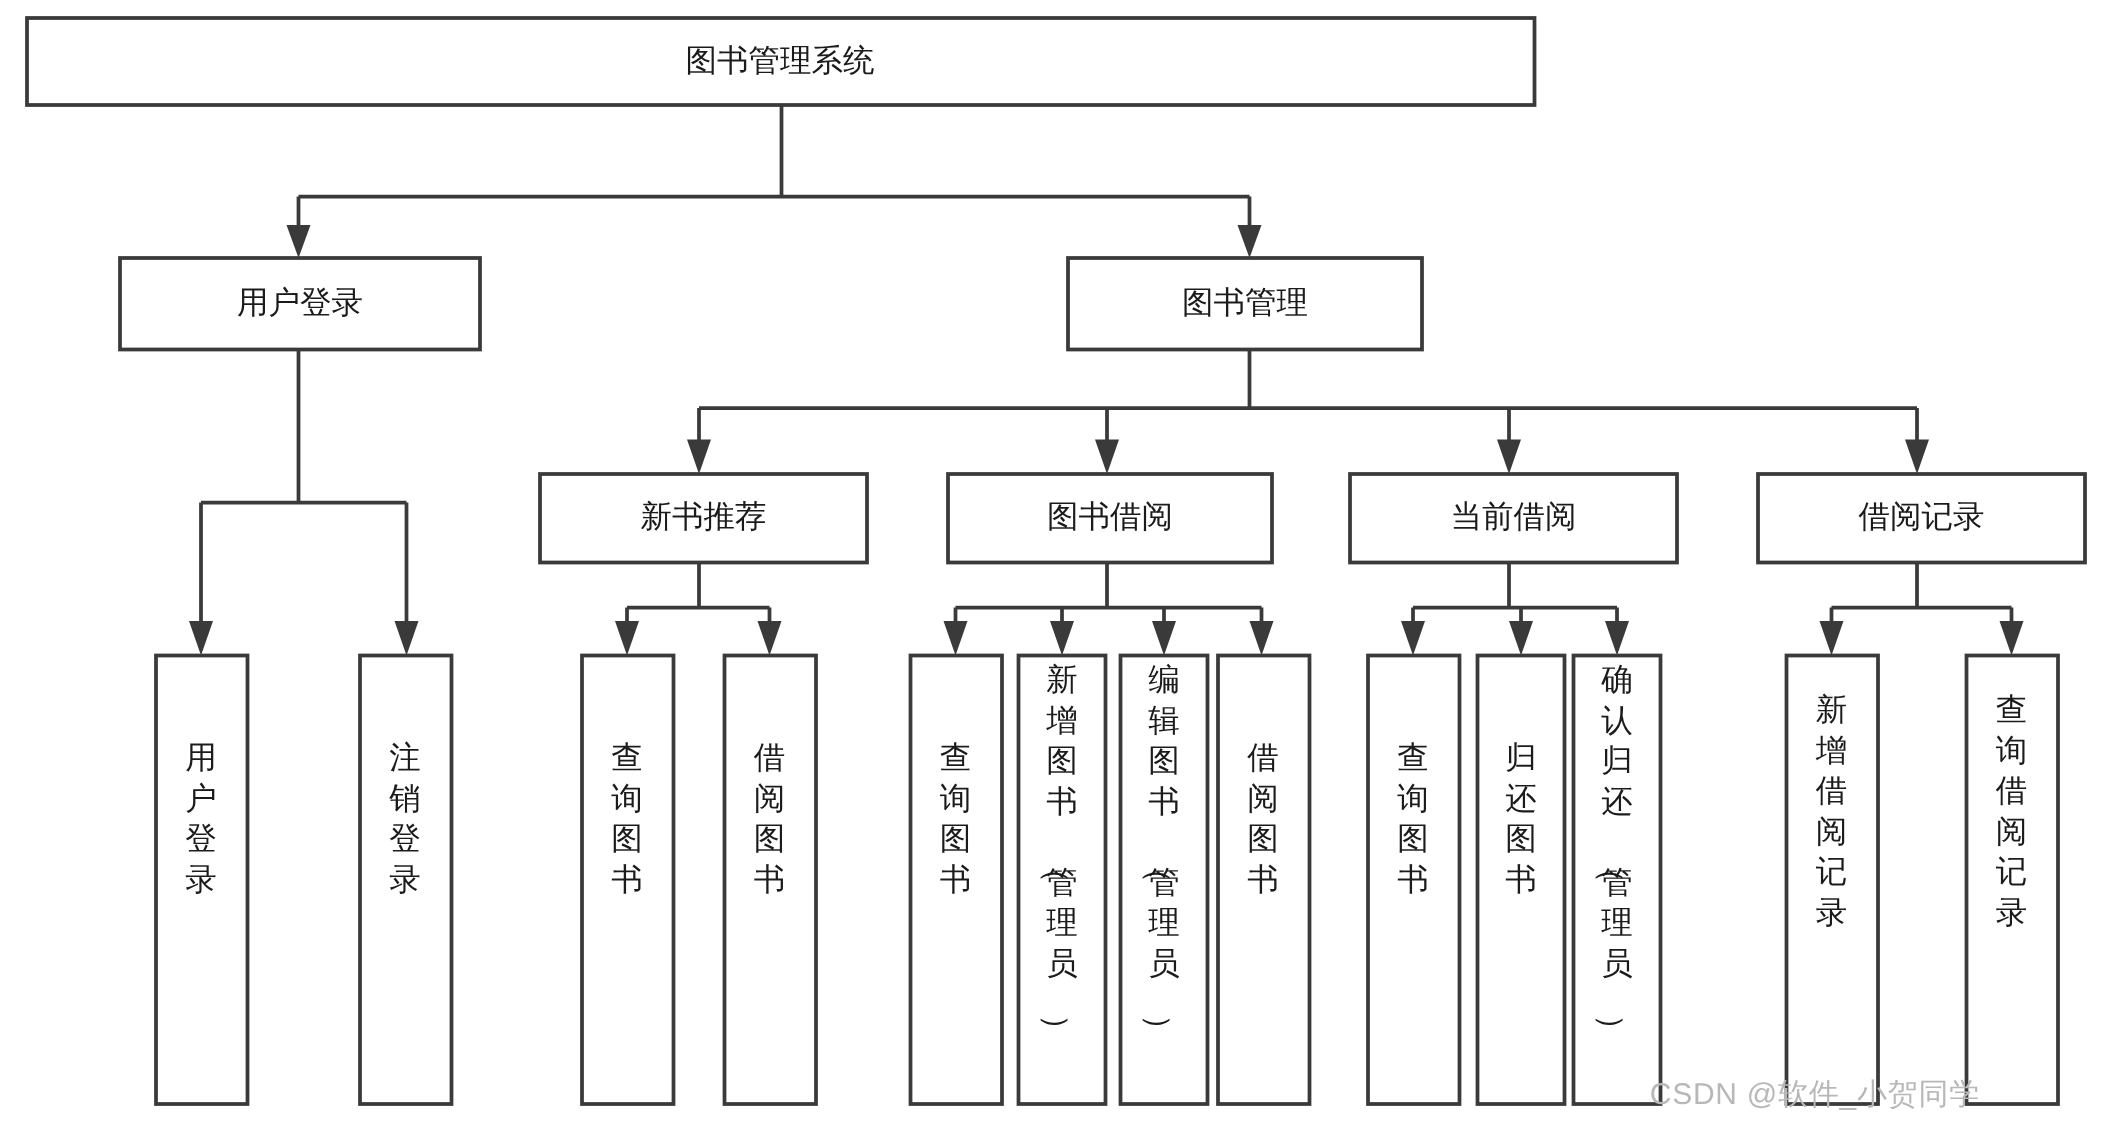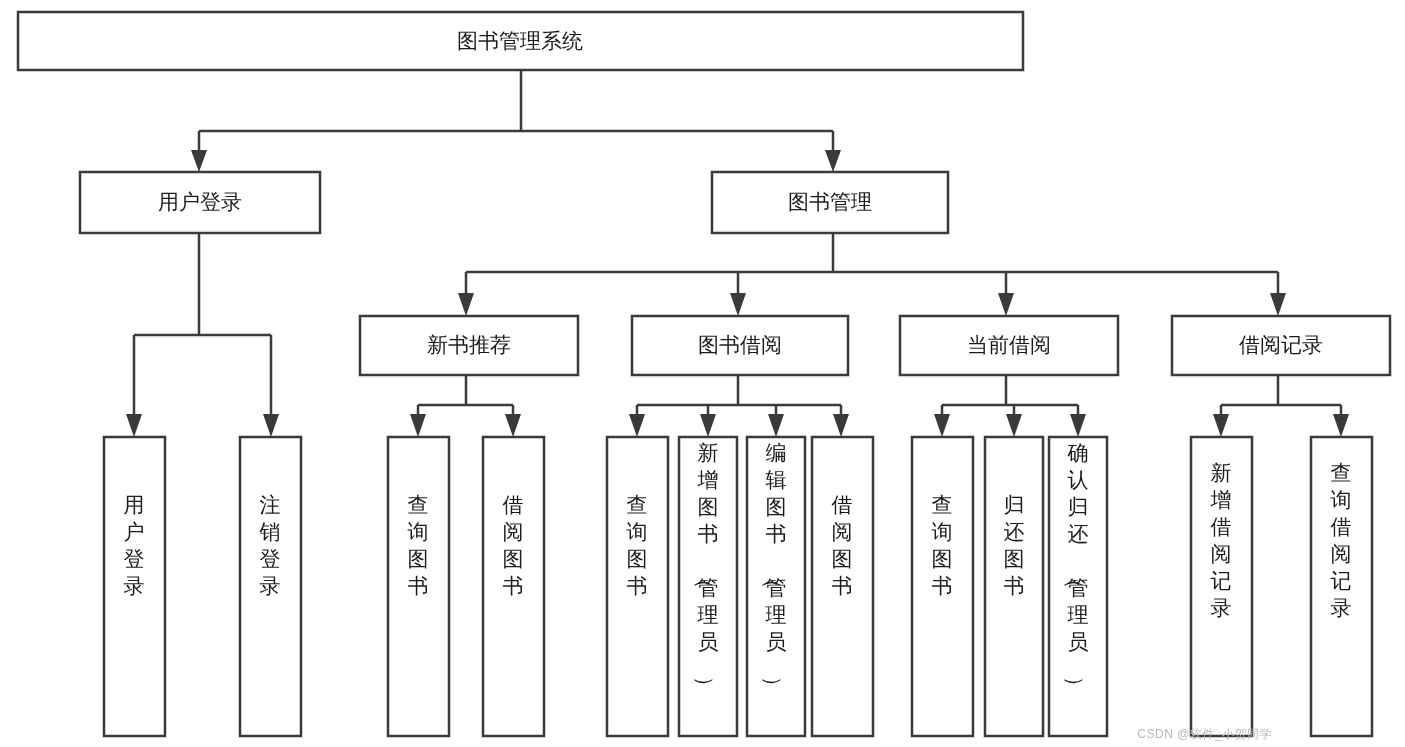--- a/index.html
+++ b/index.html
@@ -10,20 +10,21 @@
   body {
     width: 1405px;
     height: 747px;
     font-family: "Liberation Sans", "DejaVu Sans", sans-serif;
     overflow: hidden;
   }
   #diagram-root {
     position: relative;
     width: 1284px;
     height: 747px;
+    padding-left: 48px;
   }
   svg#tree-svg {
     position: absolute;
     left: 0;
     top: 0;
     width: 1405px;
     height: 747px;
     display: block;
   }
   .node-box {
@@ -52,21 +53,21 @@
     font-family: "Liberation Sans", "DejaVu Sans", sans-serif;
     font-size: 21px;
     fill: #1b1b1b;
     text-anchor: middle;
   }
   .watermark {
     position: absolute;
     right: 12px;
     bottom: 4px;
     font-family: "Liberation Sans", "DejaVu Sans", sans-serif;
-    font-size: 12px;
+    font-size: 20px;
     color: #b8b8b8;
     white-space: nowrap;
     letter-spacing: 0.5px;
   }
 </style>
 </head>
 <body>
 
 <div id="diagram-root">
 

